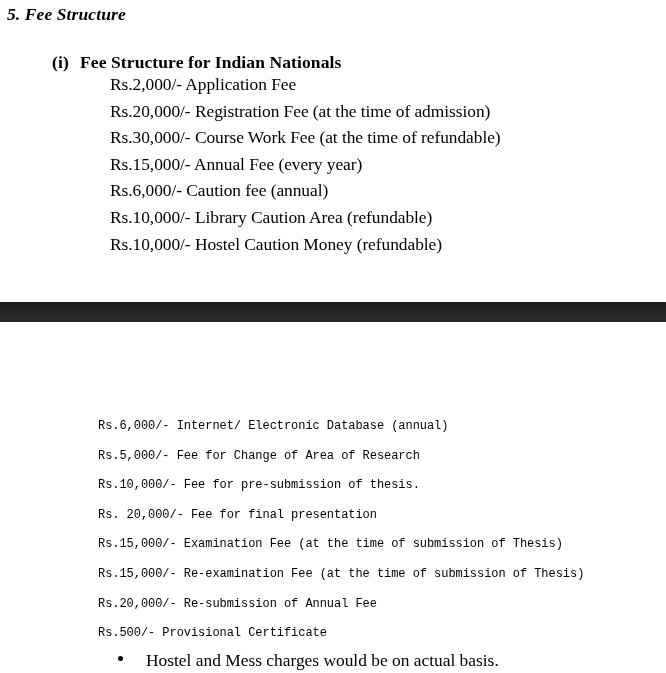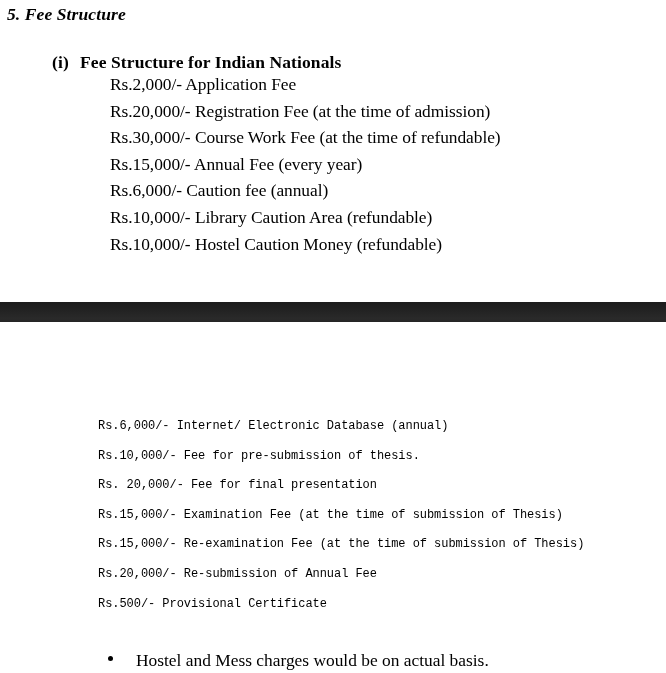--- a/index.html
+++ b/index.html
@@ -102,21 +102,21 @@
   .fee-list-bottom li {
     font-size: 12px;
     line-height: 29.6px;
     white-space: nowrap;
     letter-spacing: -0.05px;
     font-family: Liberation Mono, monospace;
   }
 
   .bullet-list {
     position: absolute;
-    left: 108px;
+    left: 118px;
     top: 236px;
     margin: 0;
     padding: 0;
     list-style: none;
   }
   .bullet-list li {
     position: relative;
     font-size: 17.4px;
     line-height: 24px;
     white-space: nowrap;
@@ -156,20 +156,21 @@
     </ul>
 
   </div>
 
   <div class="page-break-band"></div>
 
   <div class="section-bottom">
 
     <ul class="fee-list-bottom">
       <li>Rs.6,000/- Internet/ Electronic Database (annual)</li>
+      <li>Rs.5,000/- Fee for Change of Area of Research</li>
       <li>Rs.10,000/- Fee for pre-submission of thesis.</li>
       <li>Rs. 20,000/- Fee for final presentation</li>
       <li>Rs.15,000/- Examination Fee (at the time of submission of Thesis)</li>
       <li>Rs.15,000/- Re-examination Fee (at the time of submission of Thesis)</li>
       <li>Rs.20,000/- Re-submission of Annual Fee</li>
       <li>Rs.500/- Provisional Certificate</li>
     </ul>
 
     <ul class="bullet-list">
       <li>

